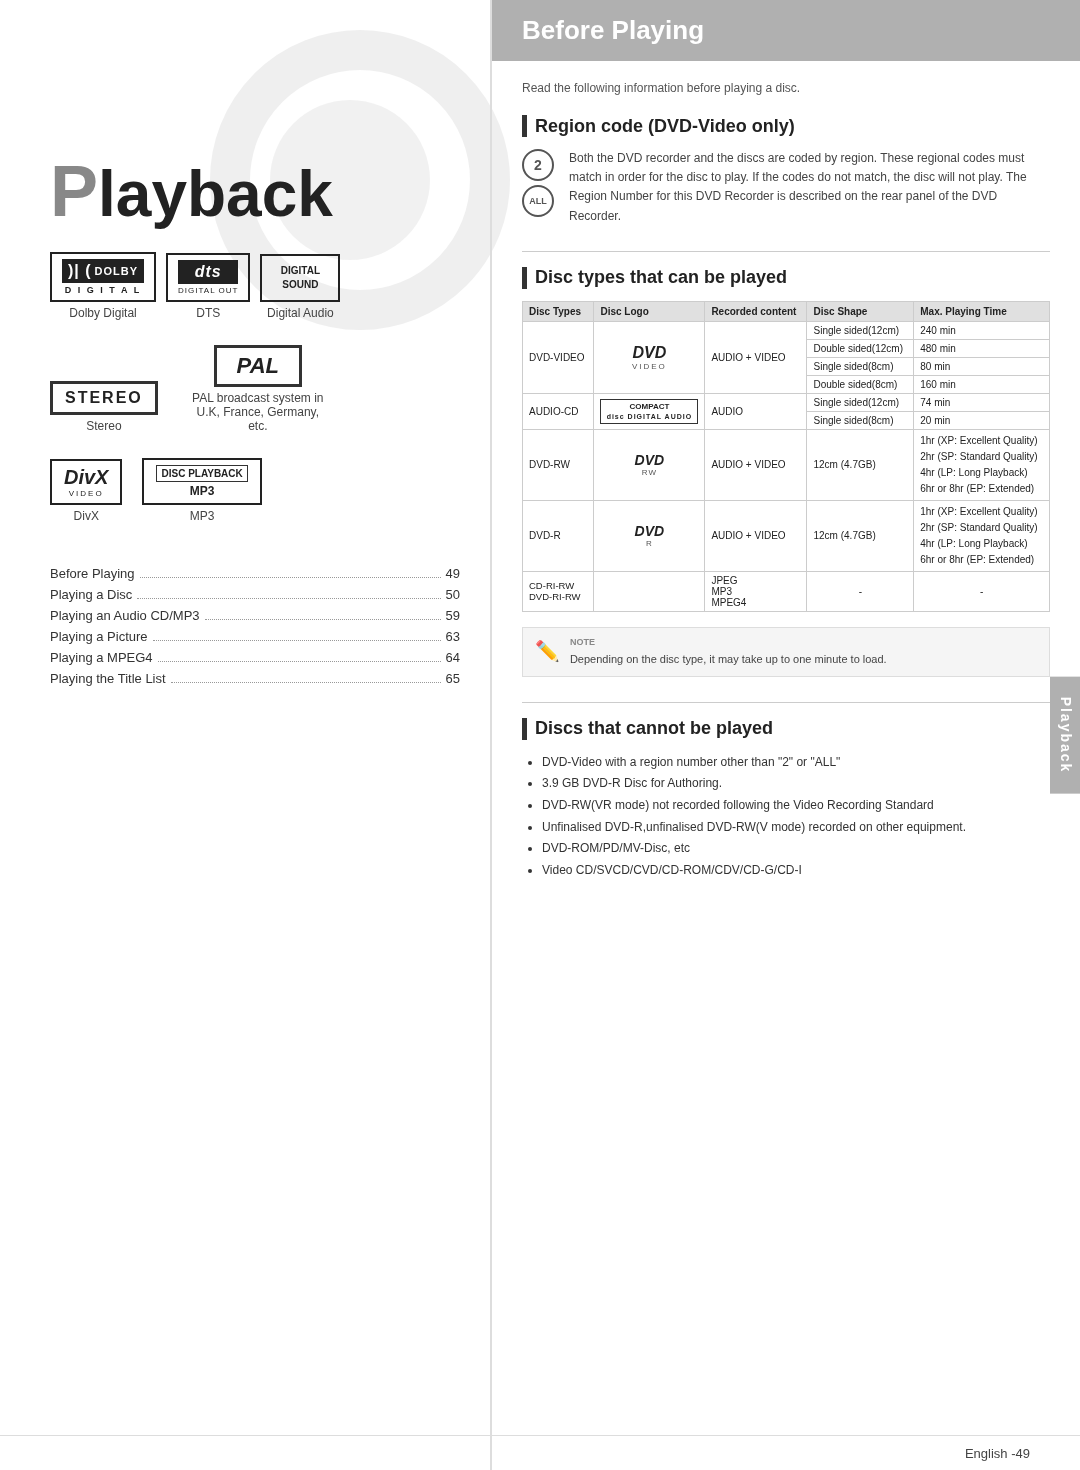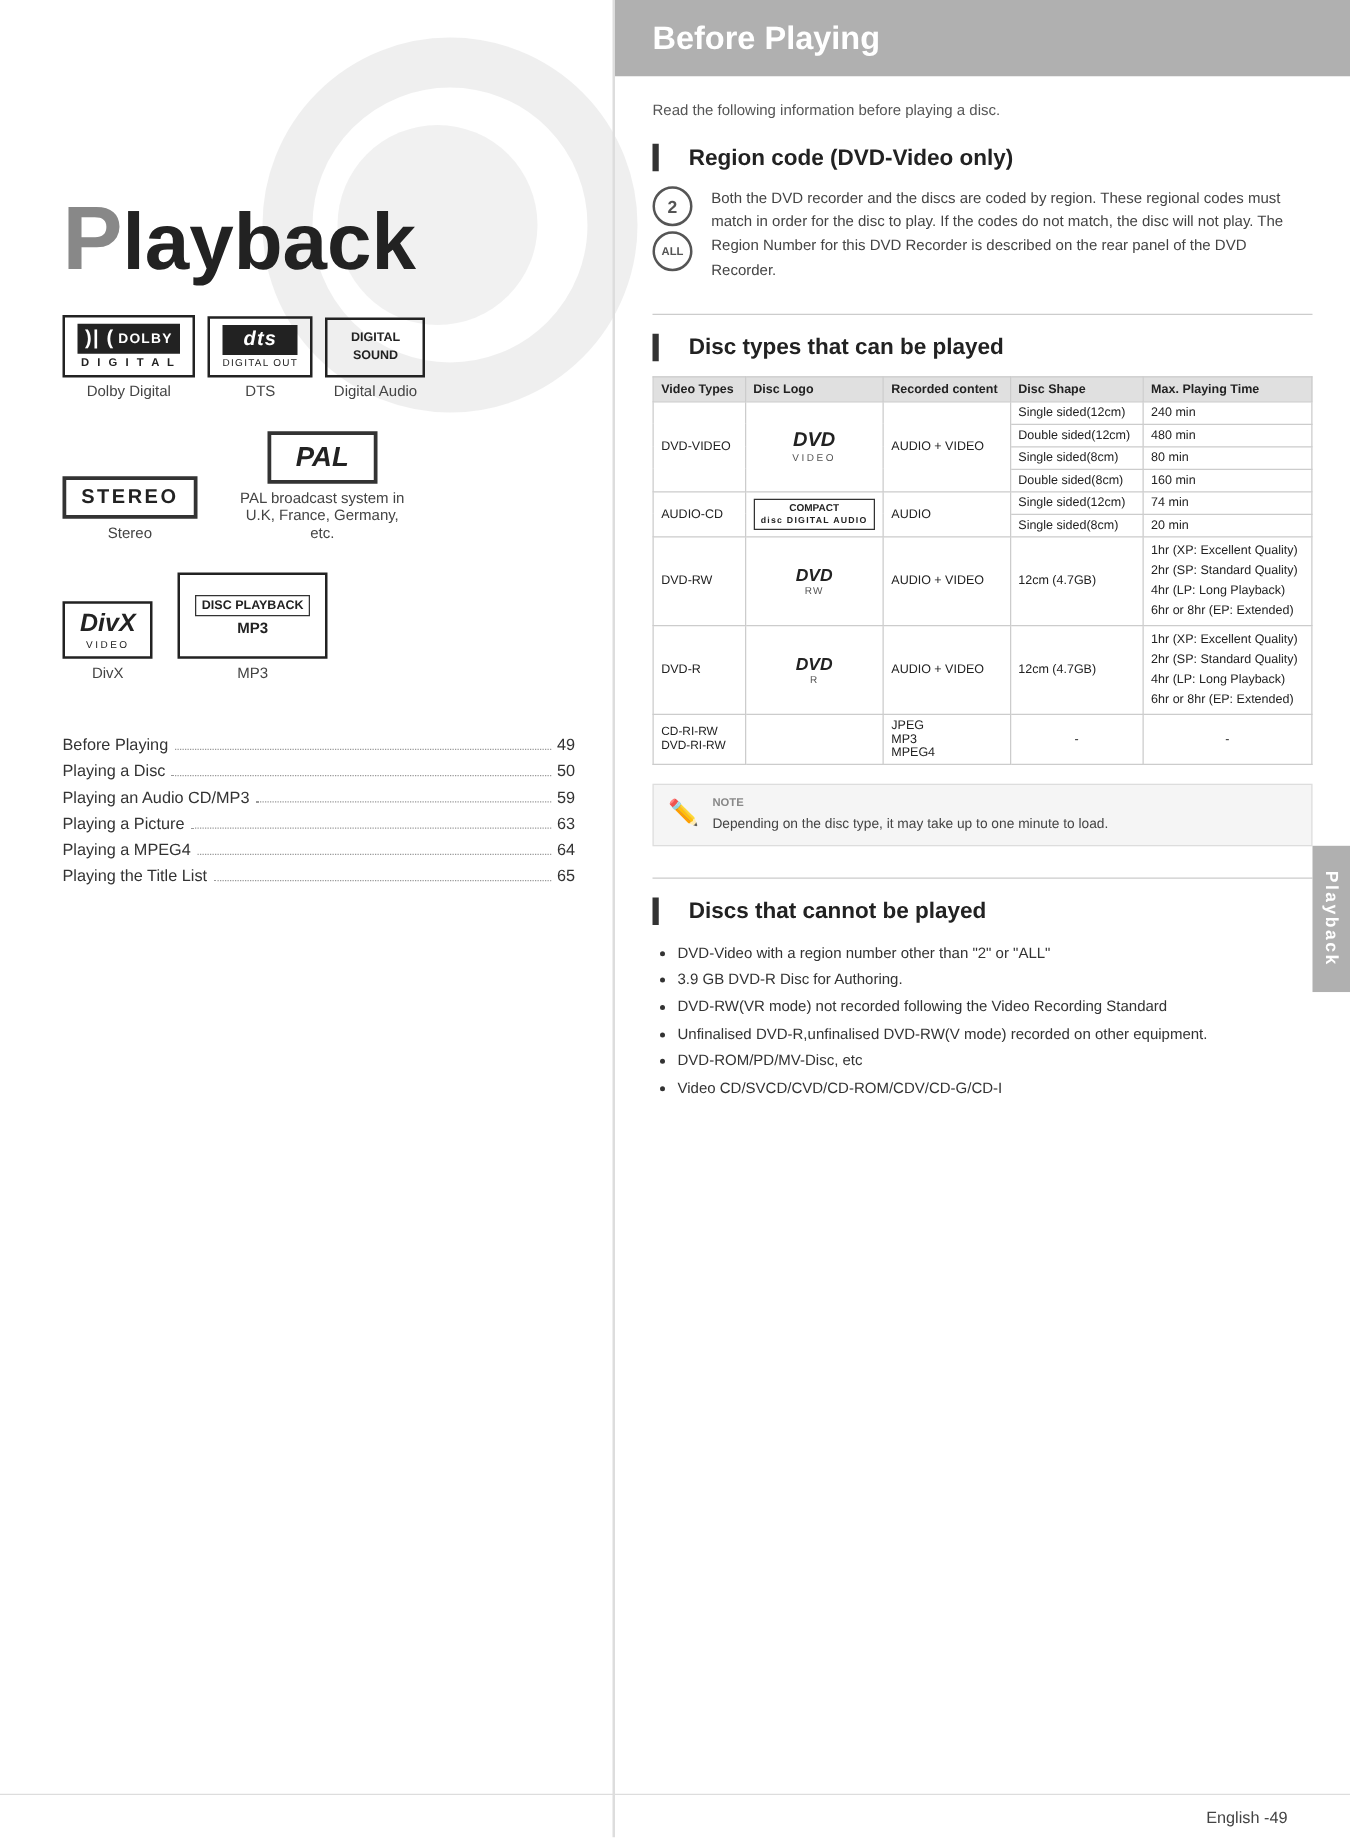--- a/index.html
+++ b/index.html
@@ -184,21 +184,21 @@
       margin-bottom: 20px;
     }
 
     .subsection-title {
       font-size: 18px;
       font-weight: bold;
       color: #222;
       margin-bottom: 12px;
       display: flex;
       align-items: center;
-      gap: 16px;
+      gap: 0;
     }
     .subsection-bar {
       width: 5px;
       height: 22px;
       background: #333;
       display: inline-block;
       margin-right: 8px;
     }
 
     .region-content {
@@ -403,21 +403,21 @@
 
       <div class="row2-item">
         <div style="border:2px solid #222; padding:5px 12px; text-align:center;">
           <span style="font-size:20px; font-weight:900; font-style:italic;">DivX</span>
           <span style="font-size:8px; display:block; letter-spacing:2px;">VIDEO</span>
         </div>
         <div class="row2-label">DivX</div>
       </div>
 
       <div class="row2-item">
-        <div style="border:2px solid #222; padding:16px 12px; font-weight:bold; font-size:12px; text-align:center; min-width:80px;">
+        <div style="border:2px solid #222; padding:5px 12px; font-weight:bold; font-size:12px; text-align:center; min-width:80px;">
           <div style="font-size:10px; border:1px solid #333; padding:2px 4px; margin-bottom:2px;">DISC PLAYBACK</div>
           <span>MP3</span>
         </div>
         <div class="row2-label">MP3</div>
       </div>
     </div>
 
     <ul class="toc-list">
       <li>
         <span>Before Playing</span>
@@ -476,21 +476,21 @@
     <hr class="divider-line">
 
     <div class="subsection-title">
       <span class="subsection-bar"></span>
       <span>Disc types that can be played</span>
     </div>
 
     <table class="disc-table">
       <thead>
         <tr>
-          <th>Video Types</th>
+          <th>Disc Types</th>
           <th>Disc Logo</th>
           <th>Recorded content</th>
           <th>Disc Shape</th>
           <th>Max. Playing Time</th>
         </tr>
       </thead>
       <tbody>
 
         <tr>
           <td rowspan="4" style="vertical-align:middle;">DVD-VIDEO</td>

